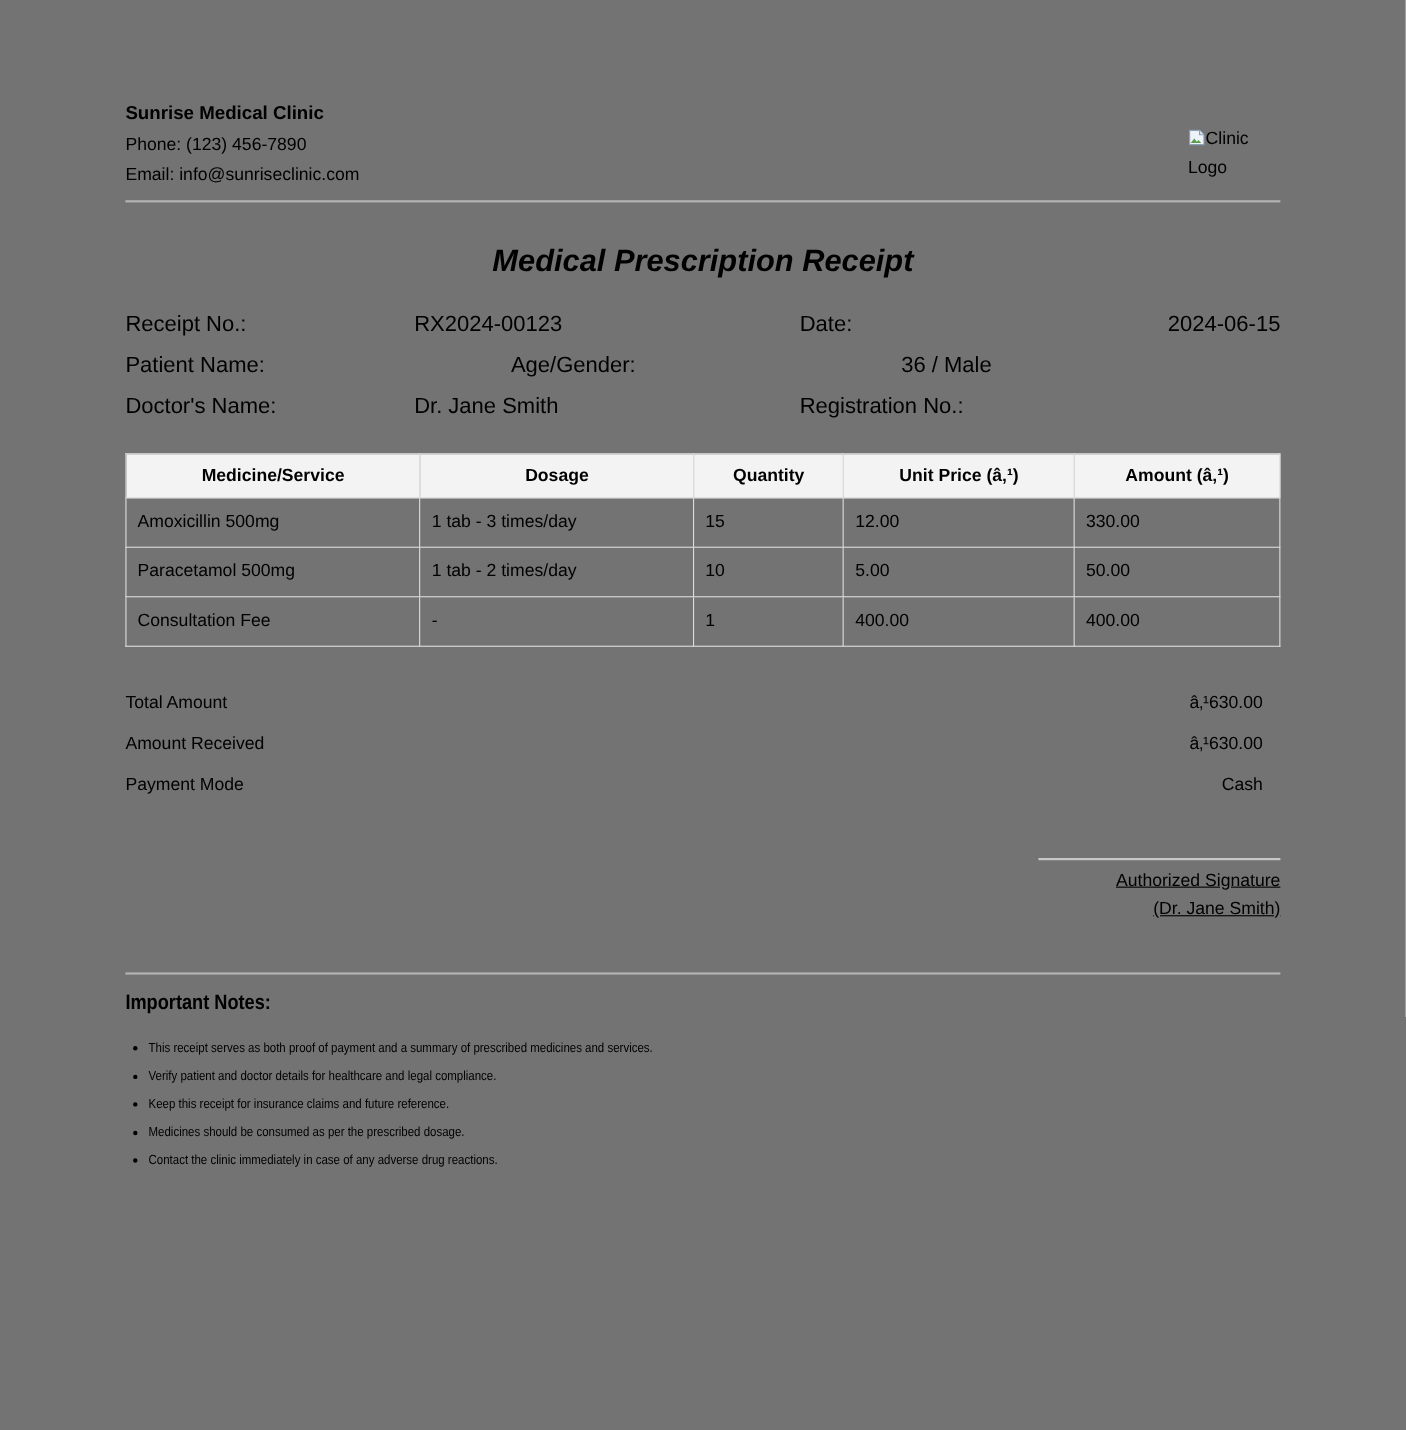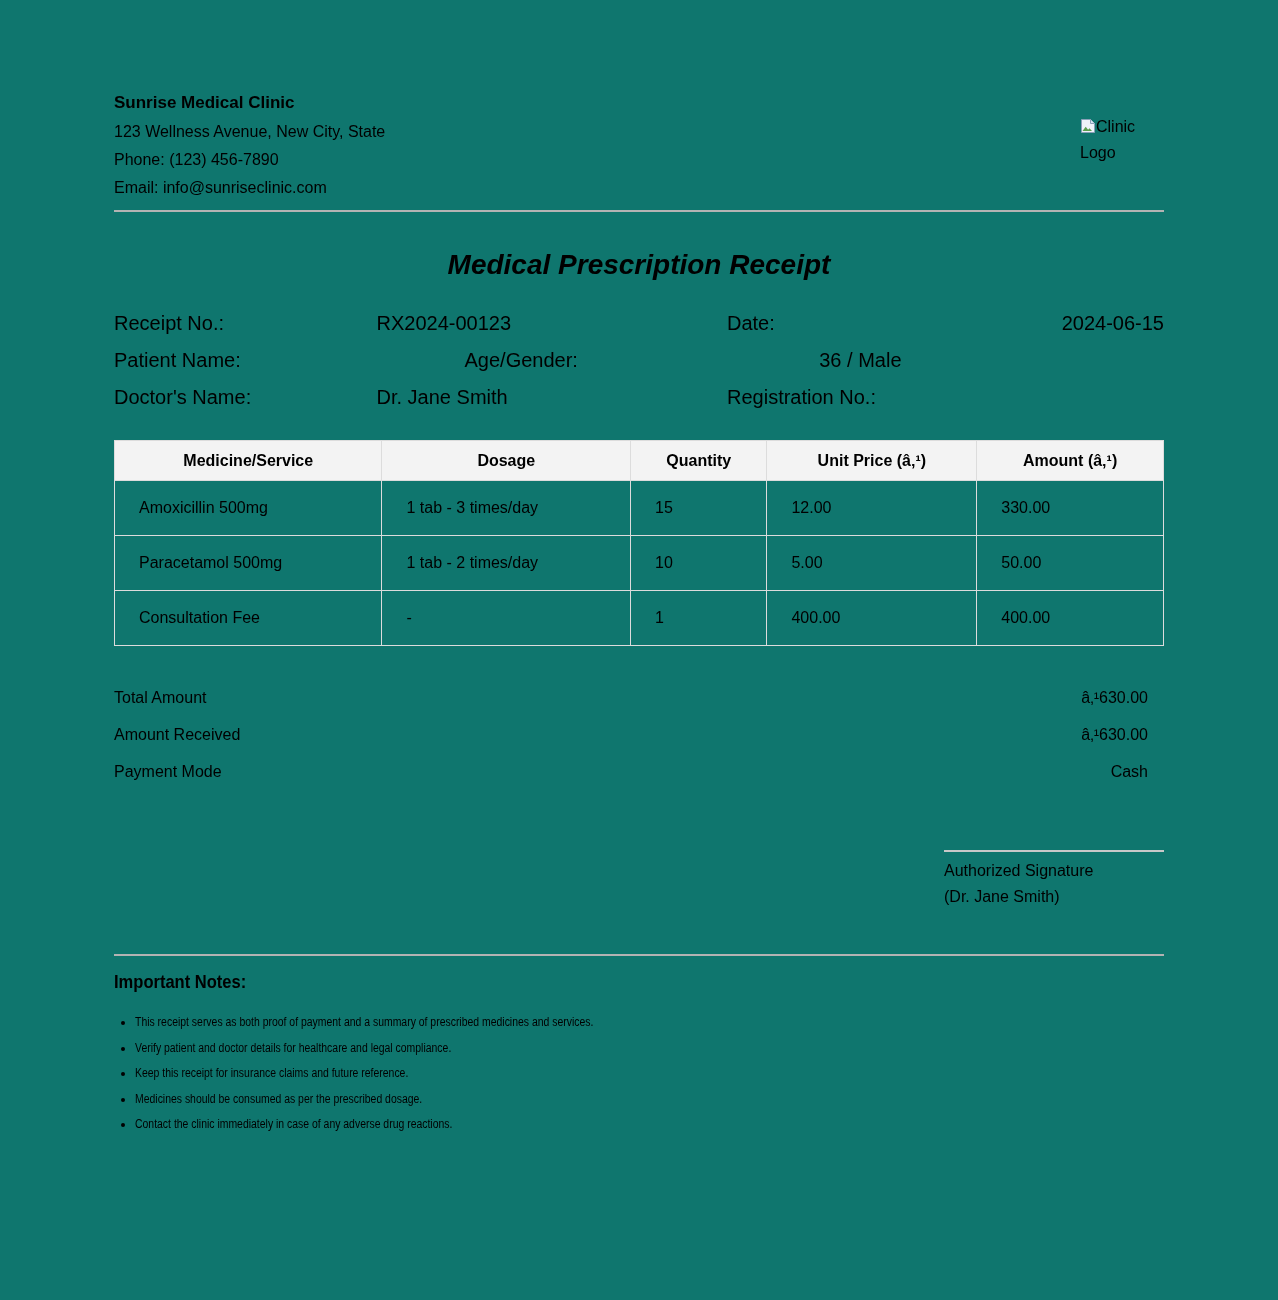--- a/index.html
+++ b/index.html
@@ -5,21 +5,21 @@
   * { box-sizing: border-box; }
   html, body { margin: 0; padding: 0; background: #ffffff; }
   body {
     font-family: "Liberation Sans", sans-serif;
     color: var(--text, #000);
     -webkit-font-smoothing: antialiased;
   }
   .page {
     width: 1278px;
     height: 1300px;
-    background: #0f766e;
+    background: #737373;
     margin: 0 auto;
     overflow: hidden;
   }
   .container {
     width: 1050px;
     margin: 0 auto;
     padding-top: 88px;
   }
 
   
@@ -67,51 +67,52 @@
 
   
   table.items {
     margin-top: 24px;
     width: 100%;
     border-collapse: collapse;
     font-size: 16px;
   }
   table.items th, table.items td {
     border: 1px solid var(--table-border, #ddd);
-    padding: 0 24px;
+    padding: 0 10px;
   }
   table.items th {
     background: var(--table-header-bg, #f3f3f3);
     font-weight: bold;
     text-align: center;
     height: 40px;
   }
-  table.items td { height: 55px; text-align: left; }
+  table.items td { height: 45px; text-align: left; }
   table.items col.c1 { width: 25.5%; }
   table.items col.c2 { width: 23.7%; }
   table.items col.c3 { width: 13%;   }
   table.items col.c4 { width: 20%;   }
   table.items col.c5 { width: 17.8%; }
 
   
   .summary { margin-top: 33px; }
   .summary-row {
     display: flex;
     justify-content: space-between;
     line-height: 37px;
     font-size: 16px;
   }
   .summary-value { padding-right: 16px; }
 
   
   .signature {
     width: 220px;
-    margin: 60px 0 0 auto;
-    text-align: left;
-    font-size: 16px;
+    margin: 48px 0 0 auto;
+    text-align: right;
+    font-size: 16px;
+    text-decoration: underline;
   }
   .signature-line { border: none; border-top: 2px solid #c8c8c8; margin: 0 0 6px 0; }
   .signature .sig-text { line-height: 26px; }
 
   hr.rule-bottom {
     border: none;
     border-top: 2px solid var(--divider, #b3b3b3);
     margin: 44px 0 0 0;
   }
 
@@ -129,21 +130,20 @@
 </style>
 </head>
 <body>
 
 <div class="page">
   <div class="container">
 
     <div class="header">
       <div>
         <div class="clinic-name">Sunrise Medical Clinic</div>
-        <div class="clinic-line">123 Wellness Avenue, New City, State</div>
         <div class="clinic-line">Phone: (123) 456-7890</div>
         <div class="clinic-line">Email: info@sunriseclinic.com</div>
       </div>
       <div class="logo">
         <span class="broken-icon"><svg width="16" height="16" viewBox="0 0 16 16">
               <path d="M1.5 1.5 h9 l4 4 v9 h-13 z" fill="#eef3fa" stroke="#8aa0b8" stroke-width="1"></path>
               <path d="M10.5 1.5 v4 h4" fill="#d6e4f2" stroke="#8aa0b8" stroke-width="1"></path>
               <path d="M2.5 13 l3.2-4.2 2.4 3 1.4-1.6 2.5 2.8 z" fill="#5b9e4d"></path>
             </svg></span><span>Clinic Logo</span>
       </div>

